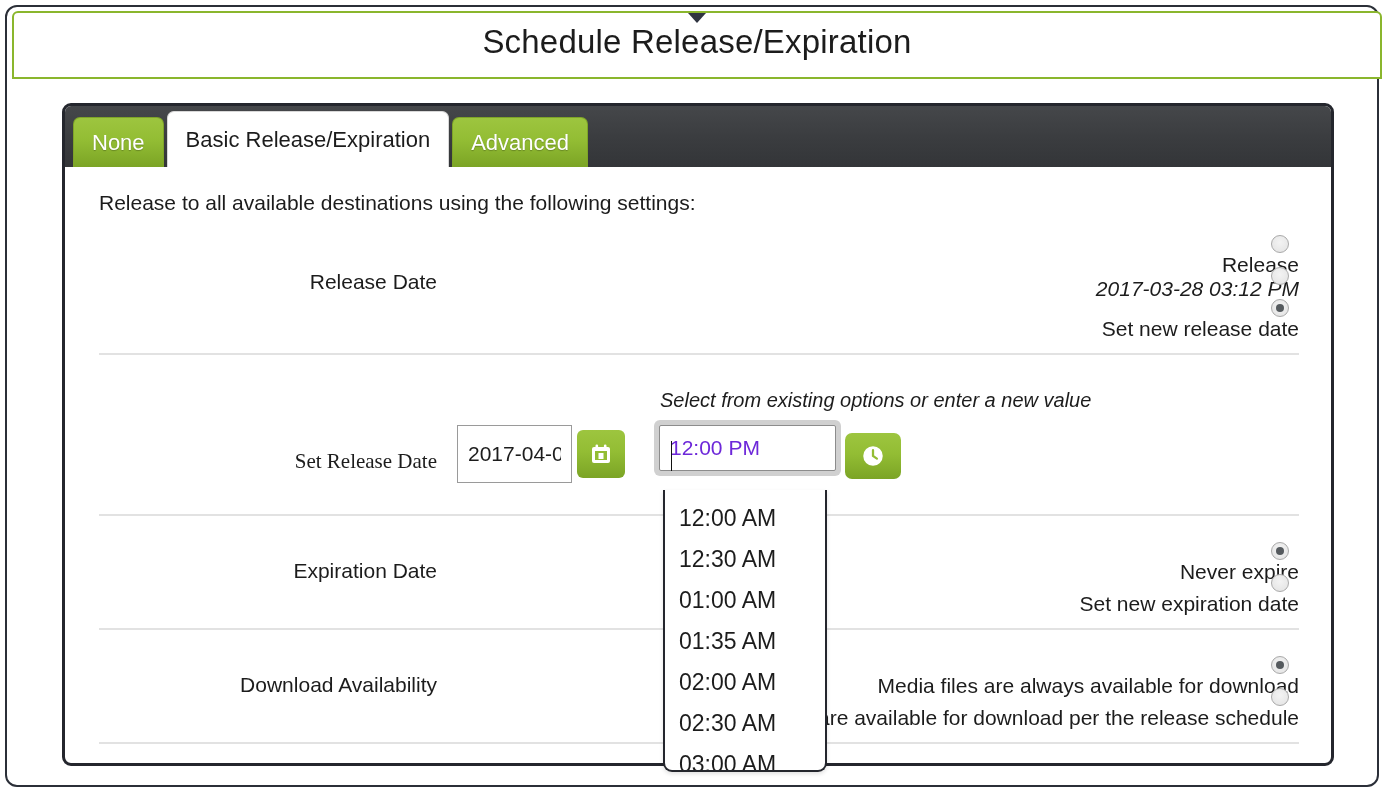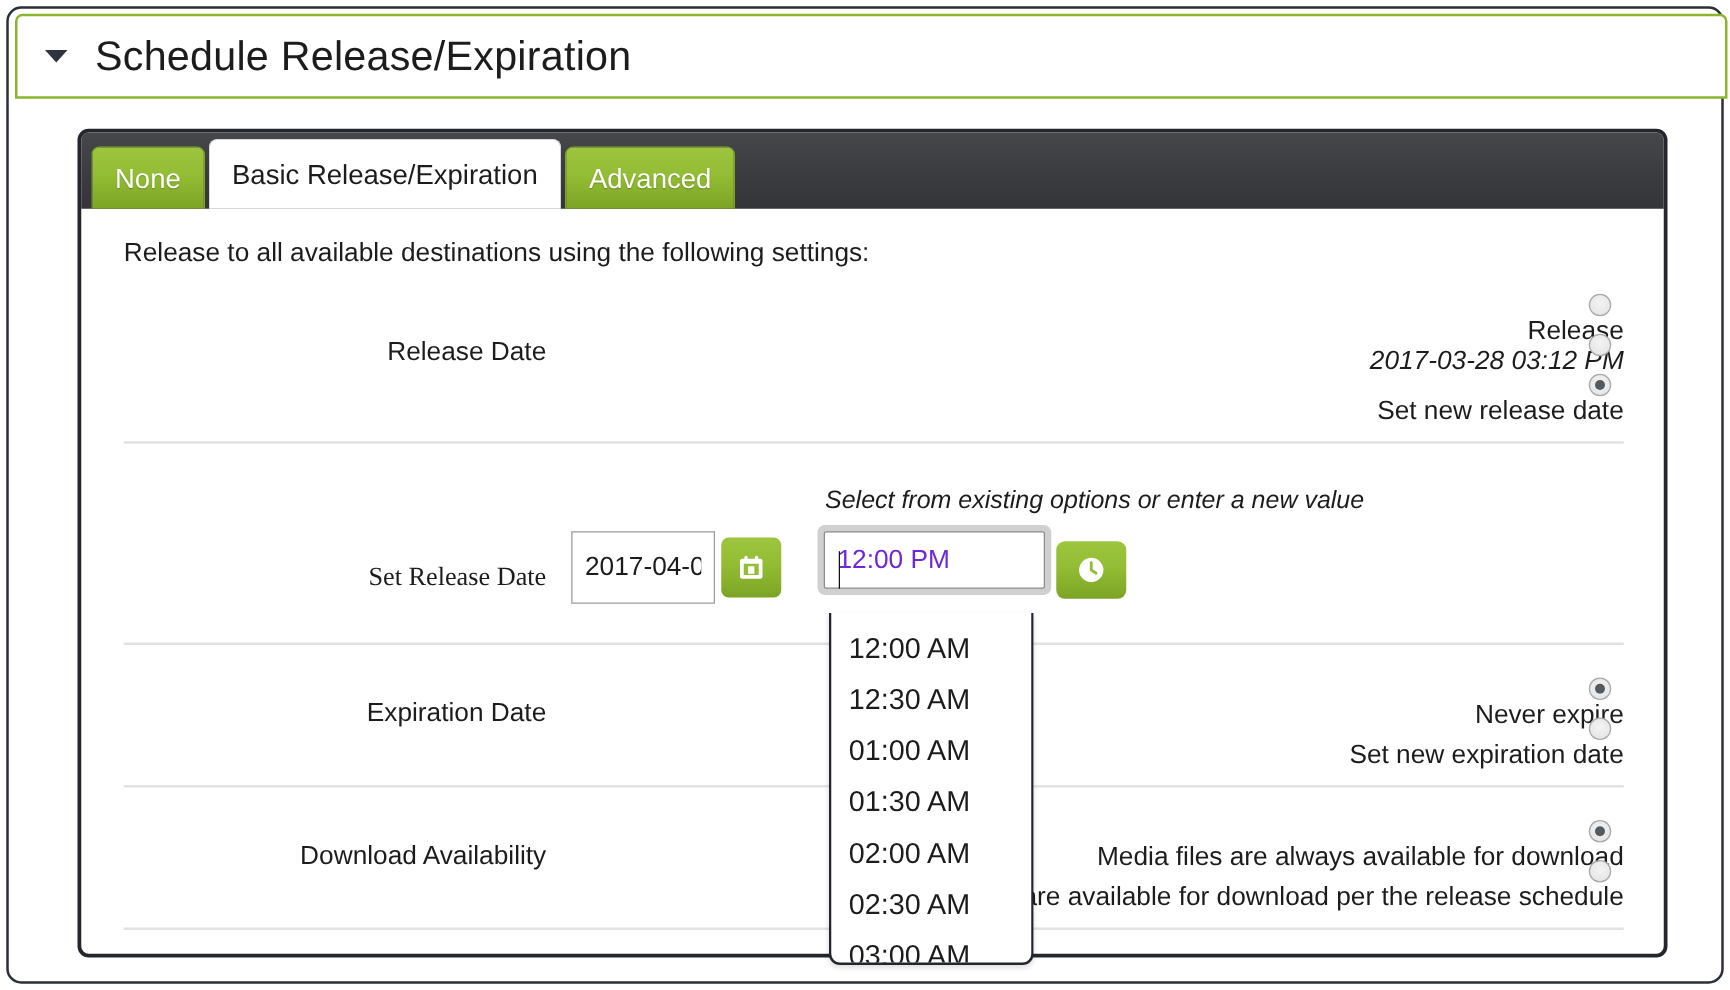--- a/index.html
+++ b/index.html
@@ -24,20 +24,21 @@
   
   .section-header {
     position: absolute;
     left: 5px; top: 4px;
     width: 1370px; height: 68px;
     border: 2px solid #8ab62d;
     border-radius: 6px 6px 0 0;
     background: #ffffff;
     display: flex;
     align-items: center;
+    flex-direction: column;
   }
   .collapse-toggle {
     width: 62px;
     display: flex;
     align-items: center;
     justify-content: center;
     cursor: pointer;
   }
   .tri-down {
     width: 0; height: 0;
@@ -391,18 +392,18 @@
 
     </div>
   </div>
 </div>
 
 <div class="dropdown">
   <ul class="dd-list">
     <li class="dd-item">12:00 AM</li>
     <li class="dd-item">12:30 AM</li>
     <li class="dd-item">01:00 AM</li>
-    <li class="dd-item">01:30 AM</li>
+    <li class="dd-item">01:35 AM</li>
     <li class="dd-item">02:00 AM</li>
     <li class="dd-item">02:30 AM</li>
     <li class="dd-item">03:00 AM</li>
   </ul>
 </div>
 
 </body></html>

